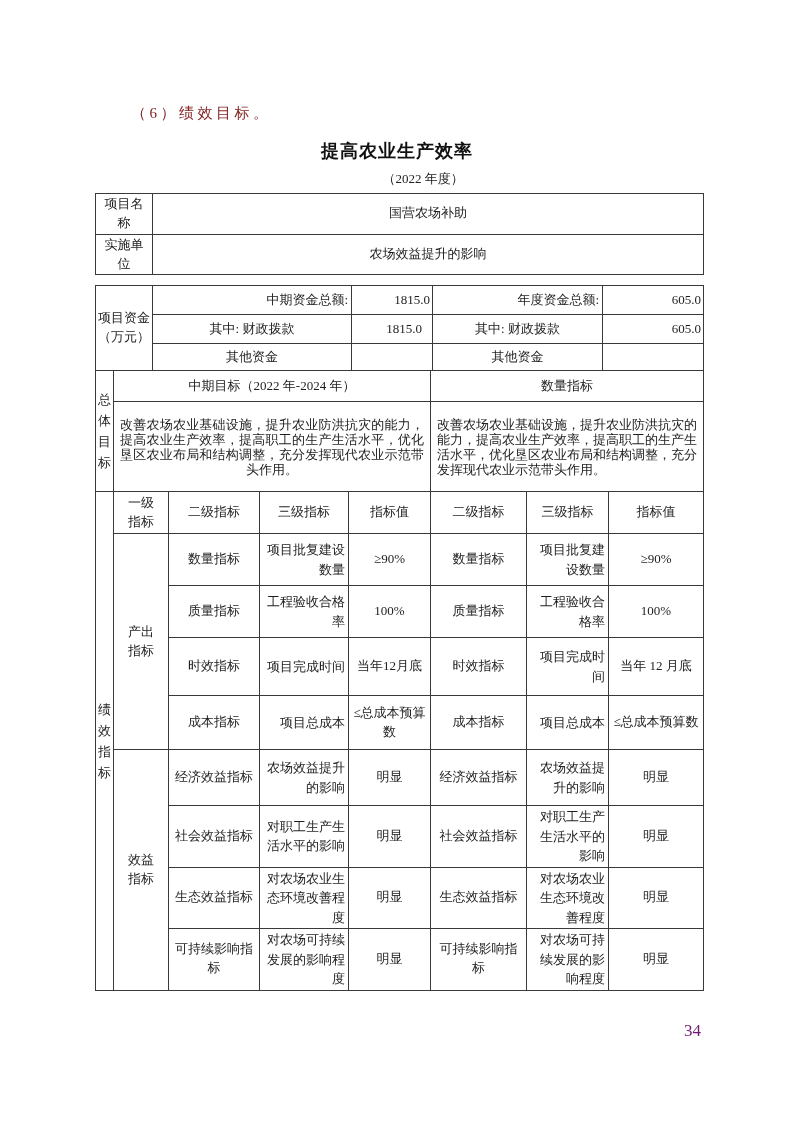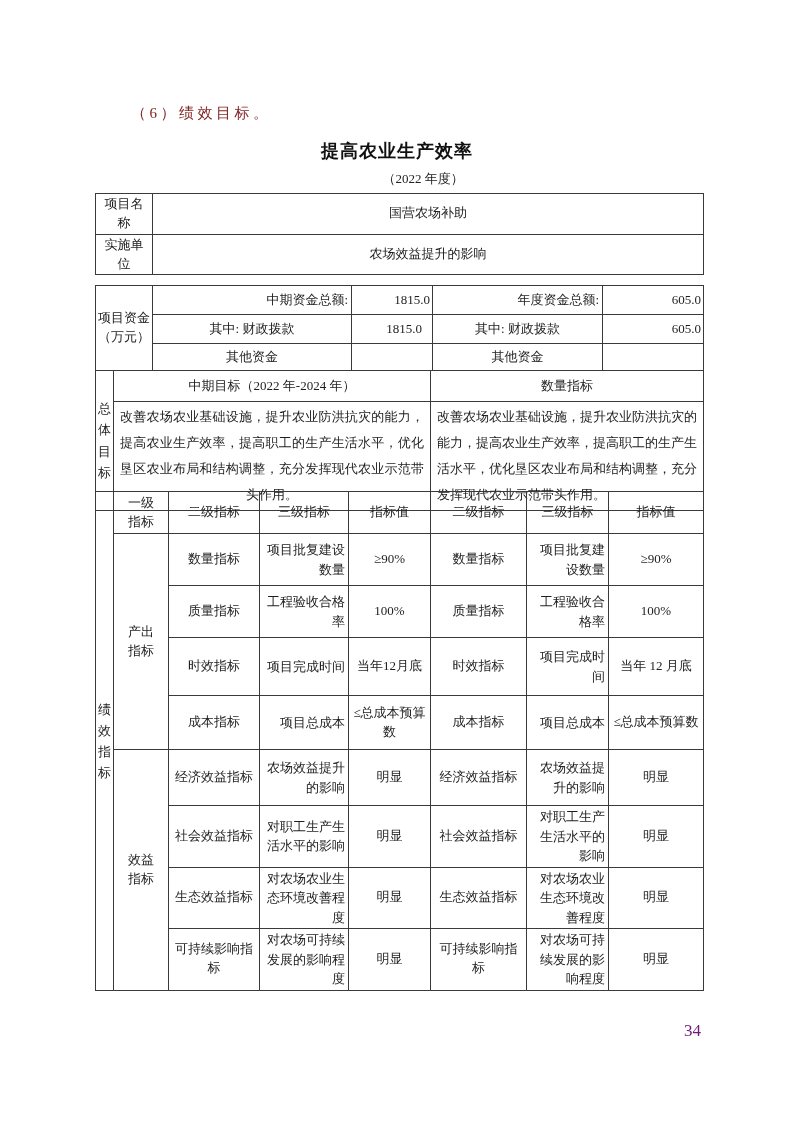--- a/index.html
+++ b/index.html
@@ -33,21 +33,21 @@
   .t-ind     { top:491px; width:608px; }
 
   .tal { text-align:right; padding-left:10px; }
   .tar { text-align:right; padding-right:2px; }
   .inset { padding-right:10px; }
   .fund-label { padding:1px 2px;font-family:Liberation Serif, serif; }
   .vcell { padding:1px 2px; line-height:1.62; }
   .l1cell { padding:1px 10px; }
   .l3 { text-align:right; padding:1px 3px; line-height:1.5; }
   .goal-text {
-    text-align:justify; padding:2px 6px; line-height:26px; font-size:13px;
+    text-align:justify; padding:2px 6px; line-height:15px; font-size:13px;
   }
   .goal-mid { text-align-last:center; }
   .page-number {
     position:absolute; top:1021px; left:684px; font-size:17px; color:#701a75;
   }
 </style>
 </head>
 <body>
 
 <div class="page">

